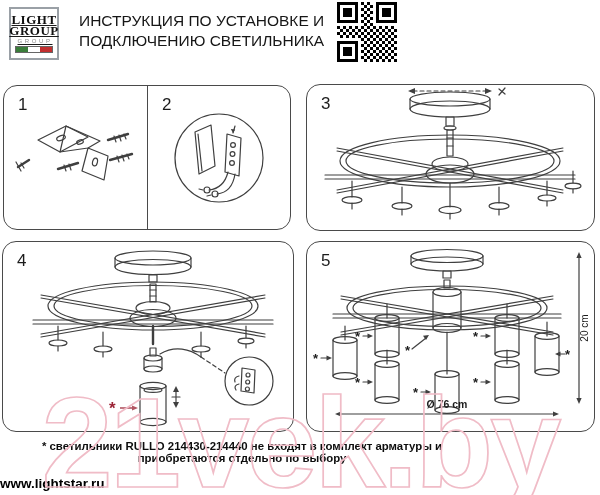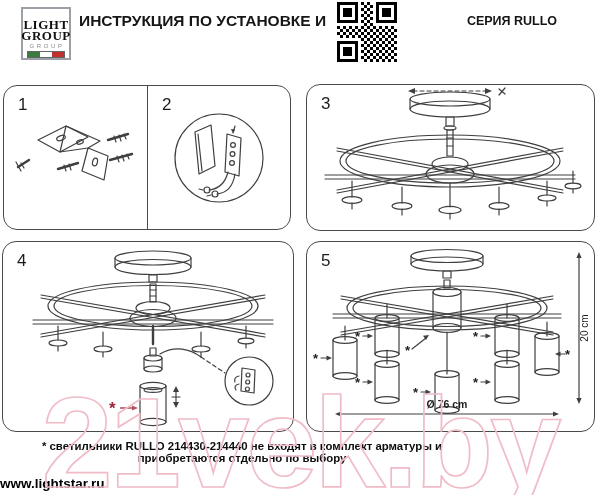--- a/index.html
+++ b/index.html
@@ -2,34 +2,34 @@
 <html><head>
 <meta charset="utf-8">
 <style>
   html,body{margin:0;padding:0;}
   body{
     width:600px;height:495px;position:relative;background:#ffffff;
     font-family:"Liberation Sans",sans-serif;overflow:hidden;color:#1a1a1a;
   }
   
   .logo-box{
-    position:absolute;left:21px;top:7px;width:46px;height:49px;
+    position:absolute;left:9px;top:7px;width:46px;height:49px;
     border:2px solid #9aa0a6;background:#fff;
-    display:flex;flex-direction:column;align-items:center;justify-content:flex-end;
+    display:flex;flex-direction:column;align-items:center;justify-content:center;text-decoration:underline;
   }
   .logo-word{font-family:"Liberation Serif",serif;font-weight:bold;font-size:13px;line-height:0.86;letter-spacing:0.5px;color:#111;}
   .logo-group{font-size:6px;letter-spacing:2.6px;color:#8a8a8a;margin:2px 0 2px 2px;}
   .logo-flag{width:36px;height:5px;border:1px solid #666;display:flex;}
   .logo-flag span{flex:1;}
   .flag-green{background:#3a7d3a;}
   .flag-white{background:#ffffff;}
   .flag-red{background:#c22f2f;}
   .doc-title{
     position:absolute;left:79px;top:11px;width:260px;
-    font-size:15.5px;font-weight:bold;line-height:1.27;color:#161616;
+    font-size:15.5px;font-weight:normal;line-height:1.27;color:#161616;
   }
   .qr{position:absolute;left:337px;top:2px;width:60px;height:60px;}
   .series-block{position:absolute;left:428px;top:14px;width:168px;text-align:center;}
   .series-line{font-size:12.5px;font-weight:bold;color:#141414;}
   .article-line{font-size:14px;font-weight:bold;color:#141414;margin-top:7px;}
   
   .panel{
     position:absolute;background:#fff;border:1.4px solid #4a4a4a;border-radius:14px;
   }
   .panel-a{left:3px;top:85px;width:286px;height:143px;}
@@ -71,20 +71,21 @@
   <div class="logo-group">GROUP</div>
   <div class="logo-flag">
     <span class="flag-green"></span>
       <span class="flag-white"></span>
       <span class="flag-red"></span>
   </div>
 </div>
 
 <div class="doc-title">
   <div>ИНСТРУКЦИЯ ПО УСТАНОВКЕ И</div>
+  <div>ПОДКЛЮЧЕНИЮ СВЕТИЛЬНИКА</div>
 </div>
 
 <svg class="qr" viewBox="0 0 60 60">
   <defs>
     <pattern id="qrp" width="6" height="6" patternUnits="userSpaceOnUse">
       <rect width="6" height="6" fill="#fff"></rect>
       <rect width="3" height="3" fill="#000"></rect>
       <rect x="3" y="3" width="3" height="3" fill="#000"></rect>
     </pattern>
   </defs>
@@ -99,21 +100,20 @@
     <rect x="39" y="0" width="21" height="21" fill="#000"></rect>
       <rect x="42" y="3" width="15" height="15" fill="#fff"></rect>
       <rect x="45" y="6" width="9" height="9" fill="#000"></rect>
     <rect x="0" y="39" width="21" height="21" fill="#000"></rect>
       <rect x="3" y="42" width="15" height="15" fill="#fff"></rect>
       <rect x="6" y="45" width="9" height="9" fill="#000"></rect>
   </g>
 </svg>
 
 <div class="series-block">
-  <div class="series-line">СЕРИЯ RULLO</div>
 </div>
 
 <div class="panel panel-a">
   <div class="divider"></div>
   <div class="step-num">1</div>
   <div class="step-num right-half">2</div>
 
   <svg class="diagram" viewBox="0 0 286 143">
     <g transform="translate(0,0)">
 

